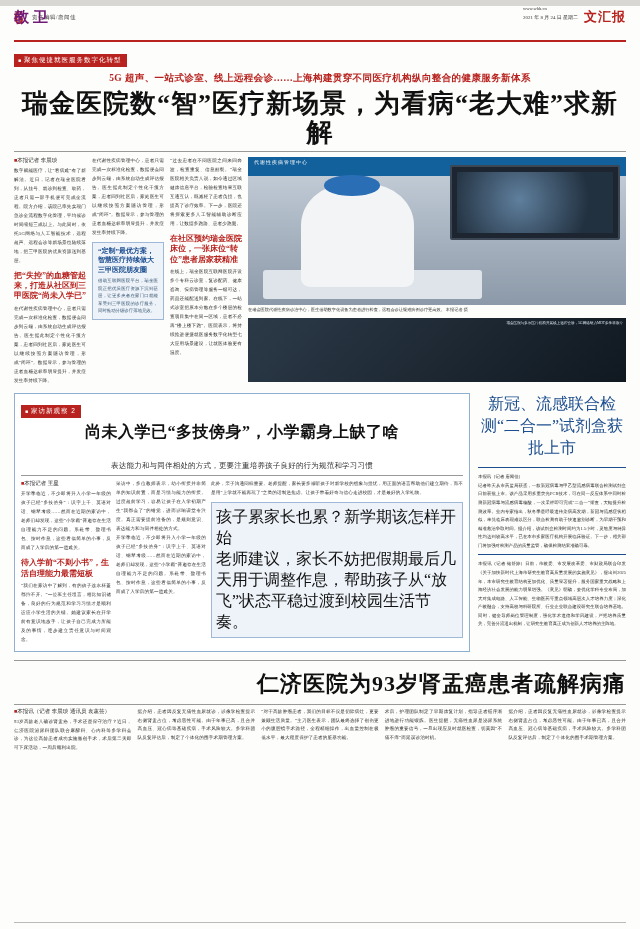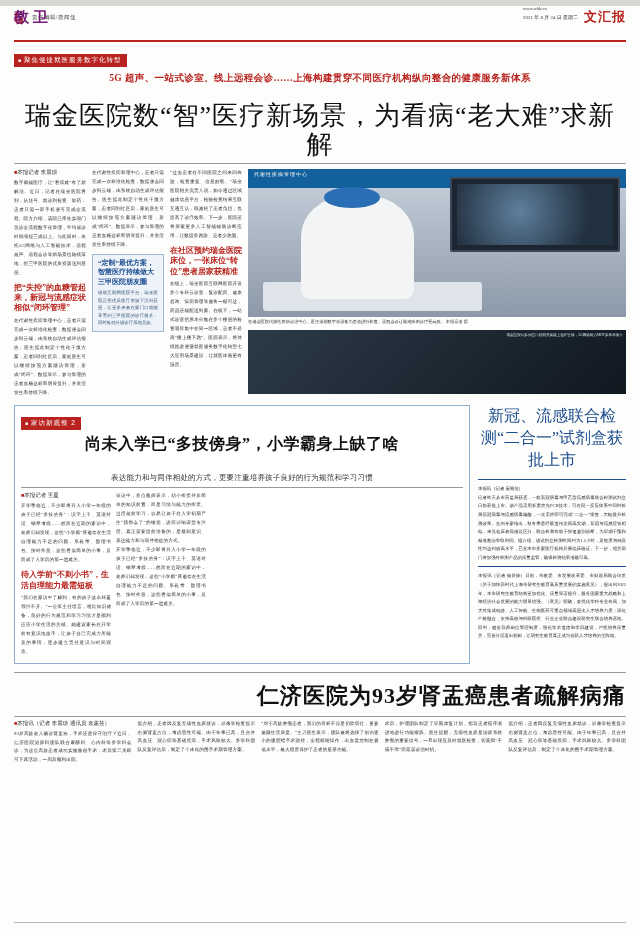--- a/index.html
+++ b/index.html
@@ -54,22 +54,22 @@
     font-size:6.5px;padding:2px 5px 2px 4px;
     letter-spacing:1px;
     font-family:"Liberation Sans",sans-serif;
   }
   .tag::before{content:"\25A0";margin-right:2px;font-size:5px;}
   .shoulder{
     color:#b8231f;font-size:9.5px;font-weight:bold;
     letter-spacing:.4px;margin:5px 0 2px 0;
   }
   .headline{
-    font-size:26px;font-weight:normal;letter-spacing:1px;
-    line-height:1.12;margin:16px 0 4px 0;color:#111;
+    font-size:26px;font-weight:bold;letter-spacing:1px;
+    line-height:1.12;margin:4px 0 4px 0;color:#111;
   }
   .rule-thin{height:1px;background:#999;margin:3px 0;}
   
   .col{box-sizing:border-box;}
   .byline{
     font-size:5.5px;color:#333;margin-bottom:3px;
     font-family:"Liberation Sans",sans-serif;
   }
   .byline::before{content:"\25A0 ";color:#b8231f;}
   .txt{
@@ -223,21 +223,21 @@
       <span class="tag">聚焦便捷就医服务数字化转型</span>
     </div>
     <div class="shoulder" style="text-align:center;">5G 超声、一站式诊室、线上远程会诊……上海构建贯穿不同医疗机构纵向整合的健康服务新体系</div>
     <div class="headline" style="text-align:center;">瑞金医院数“智”医疗新场景，为看病“老大难”求新解</div>
     <div class="rule-thin"></div>
 
     <div class="a1-body">
       <div class="col">
         <div class="byline">本报记者 李晨琰</div>
         <div class="txt">数字赋能医疗，让“看病难”有了新解法。近日，记者在瑞金医院看到，从挂号、就诊到检查、取药，患者只需一部手机便可完成全流程。院方介绍，该院已率先实现门急诊全流程数字化管理，平均候诊时间缩短三成以上。与此同时，依托5G网络与人工智能技术，远程超声、远程会诊等新场景也陆续落地，把三甲医院的优质资源送到基层。</div>
-        <div class="sub">把“失控”的血糖管起来，新冠与流感症状相似“闭环管理”</div>
+        <div class="sub">把“失控”的血糖管起来，打造从社区到三甲医院“尚未入学已”</div>
         <div class="txt">在代谢性疾病管理中心，患者只需完成一次标准化检查，数据便会同步到云端，由系统自动生成评估报告。医生据此制定个性化干预方案，患者回到社区后，家庭医生可以继续按照方案随访管理，形成“闭环”。数据显示，参与管理的患者血糖达标率明显提升，并发症发生率持续下降。</div>
       </div>
       <div class="col">
         <div class="txt">在代谢性疾病管理中心，患者只需完成一次标准化检查，数据便会同步到云端，由系统自动生成评估报告。医生据此制定个性化干预方案，患者回到社区后，家庭医生可以继续按照方案随访管理，形成“闭环”。数据显示，参与管理的患者血糖达标率明显提升，并发症发生率持续下降。</div>
         <div class="boxquote">
           <div class="bq-t">“定制”最优方案，智慧医疗持续做大三甲医院朋友圈</div>
           <div class="bq-s">借助互联网医院平台，瑞金医院正把优质医疗资源下沉到基层，让更多患者在家门口就能享受到三甲医院的诊疗服务，同时推动分级诊疗落地见效。</div>
         </div>
       </div>
       <div class="col">
@@ -278,20 +278,27 @@
         <div class="col">
           <div class="byline">本报记者 王星</div>
           <div class="txt">开学季临近，不少即将升入小学一年级的孩子已经“多技傍身”：识字上千、英语对话、钢琴考级……然而在近期的家访中，老师们却发现，这些“小学霸”普遍存在生活自理能力不足的问题。系鞋带、整理书包、按时作息，这些看似简单的小事，反而成了入学后的第一道难关。</div>
           <div class="sub">待入学前“不则小书”，生活自理能力最需短板</div>
           <div class="txt">“我们在家访中了解到，有的孩子连水杯盖都拧不开。”一位班主任坦言，相比知识储备，良好的行为规范和学习习惯才是顺利适应小学生活的关键。她建议家长在开学前有意识地放手，让孩子自己完成力所能及的事情，逐步建立责任意识与时间观念。</div>
         </div>
         <div class="col">
           <div class="txt">采访中，多位教师表示，幼小衔接并非简单的知识前置，而是习惯与能力的衔接。过度超前学习，容易让孩子在入学初期产生“我都会了”的错觉，进而影响课堂专注度。真正需要提前准备的，是规则意识、表达能力和与同伴相处的方式。</div>
           <div class="txt">开学季临近，不少即将升入小学一年级的孩子已经“多技傍身”：识字上千、英语对话、钢琴考级……然而在近期的家访中，老师们却发现，这些“小学霸”普遍存在生活自理能力不足的问题。系鞋带、整理书包、按时作息，这些看似简单的小事，反而成了入学后的第一道难关。</div>
         </div>
+        <div class="col last">
+          <div class="txt">此外，亲子沟通同样重要。老师提醒，家长要多倾听孩子对新学校的想象与担忧，用正面的语言帮助他们建立期待，而不是用“上学就不能再玩了”之类的话制造焦虑。让孩子带着好奇与信心走进校园，才是最好的入学礼物。</div>
+          <div class="boxquote2">
+            <div class="bq-t">孩子累家长也累？新学期该怎样开始</div>
+            <div class="bq-s">老师建议，家长不妨把假期最后几天用于调整作息，帮助孩子从“放飞”状态平稳过渡到校园生活节奏。</div>
+          </div>
+        </div>
       </div>
     </div>
 
     <div class="mid-right">
       <div class="rail-title">新冠、流感联合检测“二合一”试剂盒获批上市</div>
       <div class="rail-rule"></div>
       <div class="rail-txt">本报讯（记者 唐闻佳）</div>
       <div class="rail-txt">记者昨天从市药监局获悉，一款新冠病毒与甲乙型流感病毒联合检测试剂盒日前获批上市。该产品采用多重荧光PCR技术，可在同一反应体系中同时检测新冠病毒与流感病毒核酸，一次采样即可完成“二合一”筛查，大幅提升检测效率。业内专家指出，秋冬季是呼吸道传染病高发期，新冠与流感症状相似，单凭临床表现难以区分，联合检测有助于快速鉴别诊断，为早期干预和精准救治争取时间。据介绍，该试剂盒检测时间约为1.5小时，灵敏度与特异性均达到较高水平，已在本市多家医疗机构开展临床验证。下一步，相关部门将加强对检测产品的质量监管，确保检测结果准确可靠。</div>
       <div class="rail-rule"></div>
       <div class="rail-txt">本报讯（记者 储舒婷）日前，市教委、市发展改革委、市财政局联合印发《关于加快新时代上海市研究生教育高质量发展的实施意见》，提出到2025年，本市研究生教育结构更加优化、质量显著提升，服务国家重大战略和上海经济社会发展的能力明显增强。《意见》明确，要优化学科专业布局，加大对集成电路、人工智能、生物医药等重点领域高层次人才培养力度；深化产教融合，支持高校与科研院所、行业企业联合建设研究生联合培养基地。同时，健全导师岗位管理制度，强化学术道德和学风建设，严把培养质量关，完善分流退出机制，让研究生教育真正成为创新人才培养的主阵地。</div>

